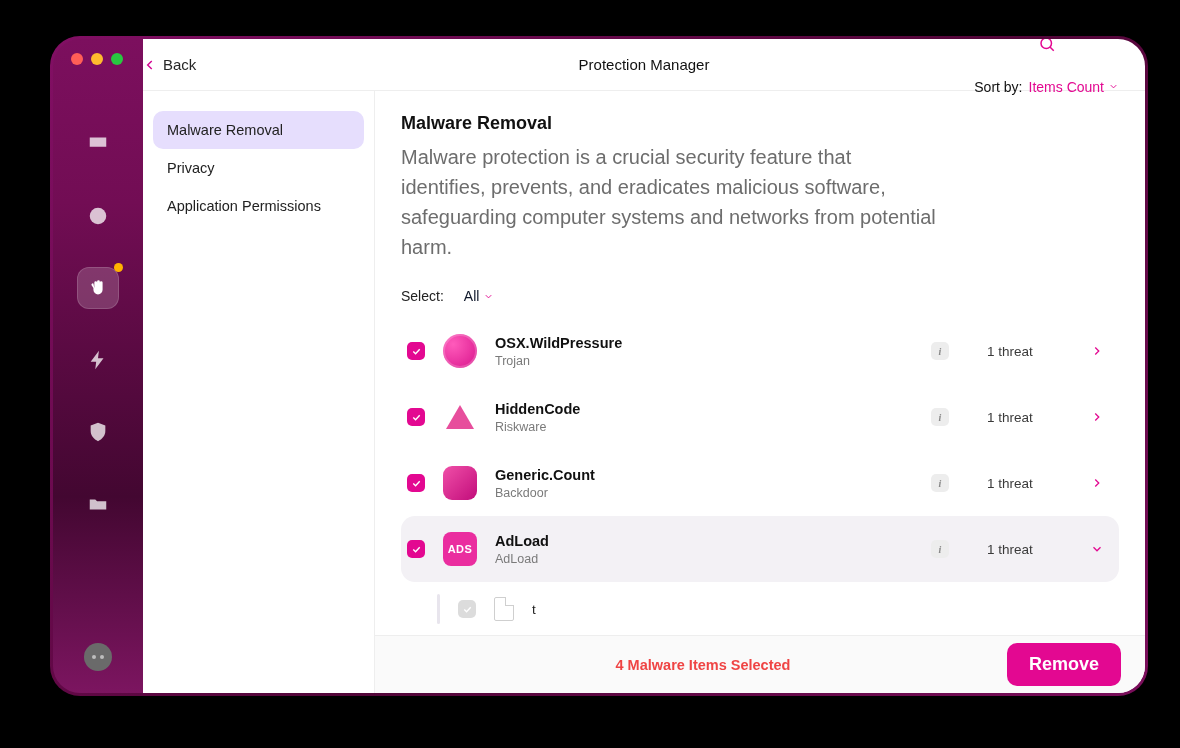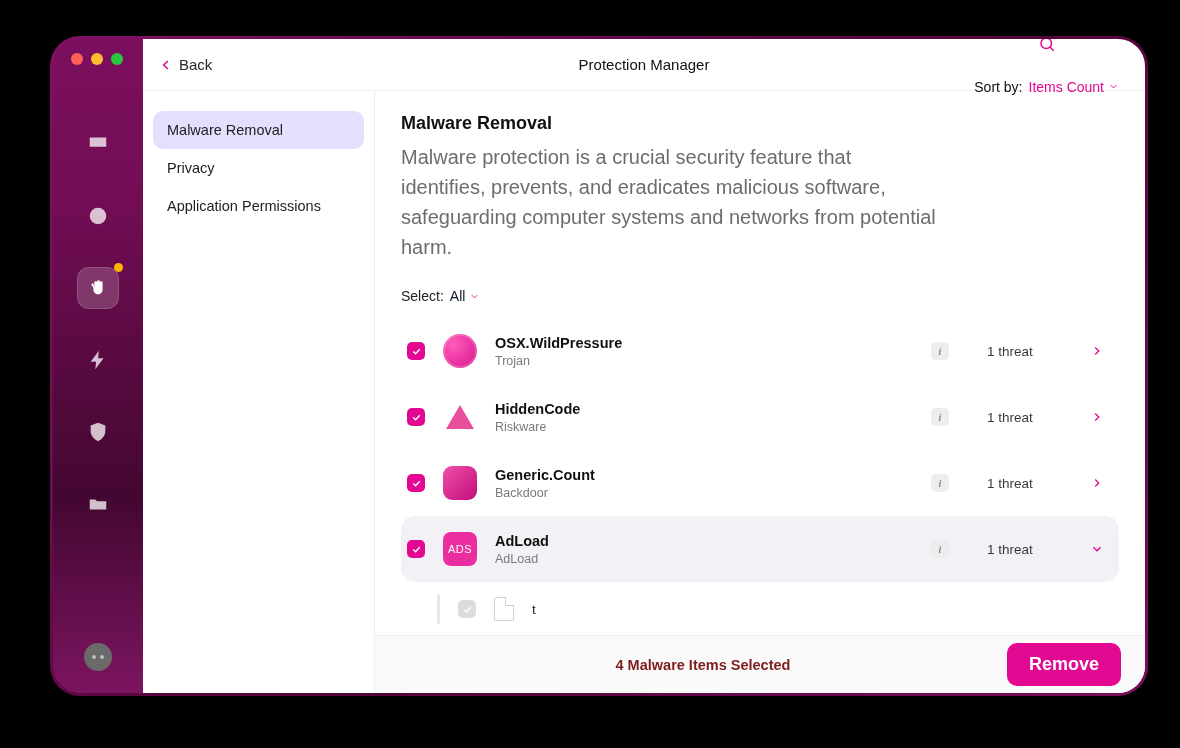--- a/index.html
+++ b/index.html
@@ -14,71 +14,71 @@
   .rail-icons { display:flex; flex-direction:column; gap:30px; align-items:center; margin-top:30px; flex:1; }
   .rail-icon { width:42px; height:42px; border-radius:12px; display:flex; align-items:center; justify-content:center; color:#fff; opacity:.75; position:relative; }
   .rail-icon.active { background: rgba(255,255,255,.18); box-shadow: inset 0 0 0 1px rgba(255,255,255,.15); opacity:1; }
   .rail-icon.active::after { content:""; position:absolute; top:-4px; right:-4px; width:9px; height:9px; border-radius:50%; background:#ffb200; }
   .rail-icon svg { width:22px; height:22px; fill:currentColor; }
   .rail-avatar { width:28px; height:28px; border-radius:50%; background:#6a6a6a; margin-bottom:22px; position:relative; }
   .rail-avatar::before, .rail-avatar::after { content:""; position:absolute; width:4px; height:4px; border-radius:50%; background:#bdbdbd; top:12px; }
   .rail-avatar::before{left:8px;} .rail-avatar::after{left:16px;}
   
   .content { flex:1; background:#fff; display:flex; flex-direction:column; }
-  .topbar { height:52px; display:flex; align-items:center; padding:0 26px 0 16px; border-bottom:1px solid #eee; }
+  .topbar { height:52px; display:flex; align-items:center; padding:0 26px 0 0; border-bottom:1px solid #eee; }
   .back { display:flex; align-items:center; gap:6px; color:#262626; font-size:15px; cursor:pointer; }
   .back svg{ width:14px; height:14px; stroke:#d40893; stroke-width:2.5; fill:none; }
   .title-center { position:absolute; left:50%; transform:translateX(-50%); font-size:15px; color:#111; font-weight:500; }
   .top-right { margin-left:auto; display:flex; align-items:center; gap:22px;flex-direction:column; }
   .search-ico svg{ width:18px; height:18px; stroke:#e30891; stroke-width:2; fill:none; }
   .sortby { font-size:14px; color:#111; display:flex; align-items:center; gap:6px; }
   .sortby .val { color:#e30891; display:flex; align-items:center; gap:4px; }
   .sortby svg{ width:11px; height:11px; stroke:#e30891; stroke-width:2; fill:none; }
   
   .body { flex:1; display:flex; overflow:hidden; }
   .cats { width:232px; padding:20px 10px; border-right:1px solid #eee; }
   .cat { padding:11px 14px; border-radius:10px; font-size:14.5px; color:#222; cursor:pointer; }
   .cat.selected { background:#e6defd; }
   .main { flex:1; display:flex; flex-direction:column; overflow:hidden; }
   .main-scroll { flex:1; overflow:auto; padding:22px 26px 10px 26px; }
   .hd { font-size:18px; font-weight:600; color:#111; }
   .desc { margin-top:8px; font-size:20px; color:#6d6d6d; line-height:1.5; max-width:540px; }
-  .selectline { margin-top:26px; font-size:14px; color:#222; display:flex; align-items:center; gap:6px; }
+  .selectline { margin-top:26px; font-size:14px; color:#222; display:flex; align-items:center; gap:20px; }
   .selectline .all { color:#0f172a; display:flex; align-items:center; gap:4px; }
   .selectline svg{ width:11px; height:11px; stroke:#e30891; stroke-width:2; fill:none; }
   
   .row { display:flex; align-items:center; padding:16px 10px 16px 6px; border-radius:14px; gap:18px; }
   .row.expanded { background:#f3f1f5; }
   .cb { width:18px; height:18px; border-radius:5px; background:#e30891; display:flex; align-items:center; justify-content:center; flex:0 0 auto; }
   .cb svg{ width:11px; height:11px; stroke:#fff; stroke-width:3; fill:none; }
   .thumb { width:34px; height:34px; border-radius:50%; display:flex; align-items:center; justify-content:center; flex:0 0 auto; }
   .thumb.pink { background: radial-gradient(circle at 30% 30%, #ff5bbb, #d8138b); box-shadow:inset 0 0 0 2px #fff3; }
   .thumb.tri { background:none; }
   .thumb.tri .triangle{ width:0;height:0;border-left:14px solid transparent;border-right:14px solid transparent;border-bottom:24px solid #e74e9c; position:relative;}
   .thumb.rect { background: linear-gradient(135deg,#f04fa8,#c20d7b); border-radius:9px;}
   .thumb.oct { background:#ea2d9f; border-radius:8px; position:relative; }
-  .thumb.oct span{ color:#fff; font-weight:400; font-size:11px; letter-spacing:.5px; }
+  .thumb.oct span{ color:#fff; font-weight:700; font-size:11px; letter-spacing:.5px; }
   .names { display:flex; flex-direction:column; gap:3px; min-width:0; }
   .names .n { font-size:14.5px; font-weight:600; color:#111; }
   .names .k { font-size:12.5px; color:#7a7a7a; }
   .grow { flex:1; }
   .info { width:18px; height:18px; border-radius:5px; background:#ededed; color:#888; font-size:10px; font-weight:700; display:flex; align-items:center; justify-content:center; font-family: Georgia, serif; font-style:italic; }
   .thr { width:80px; text-align:left; font-size:13.5px; color:#3a3a3a; }
   .chev { width:24px; display:flex; justify-content:center; }
   .chev svg{ width:14px; height:14px; stroke:#e30891; stroke-width:2.2; fill:none; }
   
   .child { display:flex; align-items:center; gap:18px; padding:12px 10px 12px 46px; }
   .child .bar { width:3px; height:30px; background:#e8e5ed; border-radius:3px; margin-left:-10px; }
   .cb.muted { background:#dcdcdc; }
   .fileico { width:20px; height:24px; background:#fff; border:1px solid #cfcfcf; border-radius:2px; position:relative; }
   .fileico::before{content:"";position:absolute;top:-1px;right:-1px;width:8px;height:8px;background:#fff;border-left:1px solid #cfcfcf;border-bottom:1px solid #cfcfcf;}
   .child .fname { font-size:13.5px; color:#222; }
   
   .footer { height:58px; border-top:1px solid #eee; background:#fafafa; display:flex; align-items:center; padding:0 24px; }
-  .footer .status { flex:1; text-align:center; font-size:14.5px; font-weight:600; color:#7f1d1d; }
+  .footer .status { flex:1; text-align:center; font-size:14.5px; font-weight:600; color:#ef4444; }
   .removebtn { background:#e30891; color:#fff; font-size:18px; font-weight:600; border:none; padding:11px 22px; border-radius:10px; cursor:pointer; }
 </style>
 </head>
 <body>
 
 <div class="frame">
   <div class="window">
 
     <div class="rail">
       <div class="traffic">

